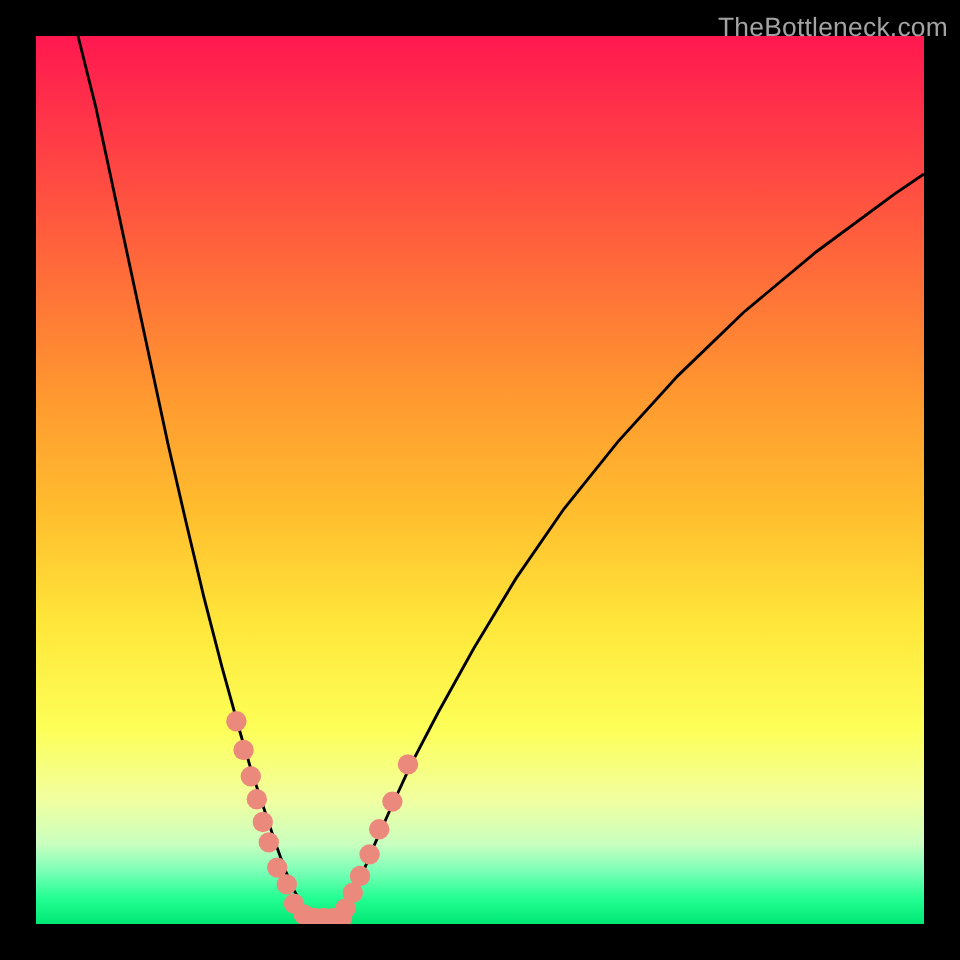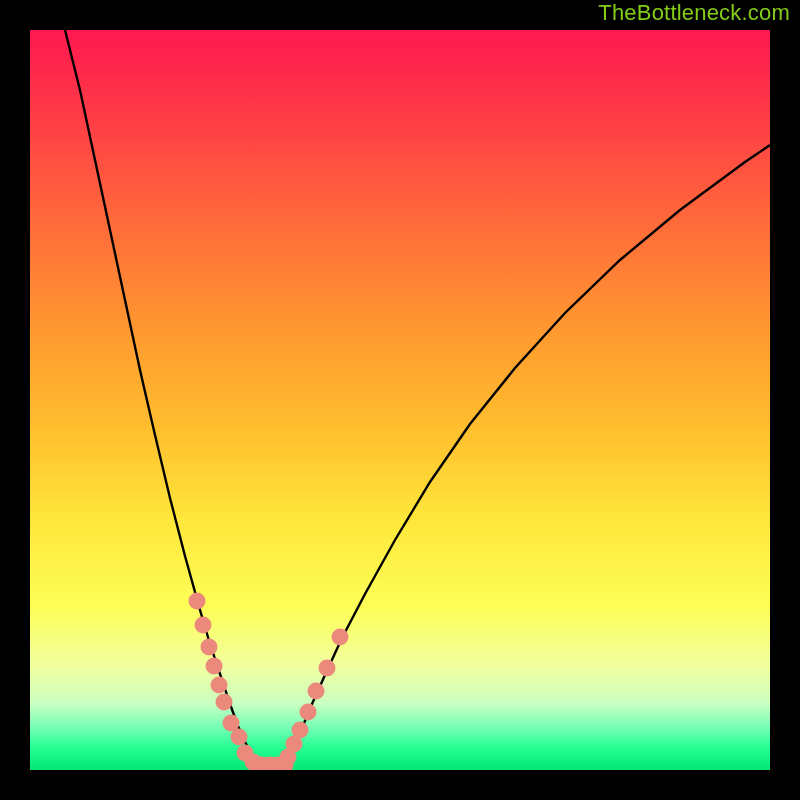--- a/index.html
+++ b/index.html
@@ -42,23 +42,23 @@
   }
   svg.curves {
     position: absolute;
     left: 0;
     top: 0;
     width: 740px;
     height: 740px;
   }
   .watermark {
     position: absolute;
-    top: 0;
+    top: 10px;
     right: 10px;
-    color: #84cc16;
+    color: #a3a3a3;
     font-size: 22px;
     letter-spacing: 0.2px;
     font-weight: 500;
   }
 </style>
 </head>
 <body>
 
 <div class="frame">
   <div class="plot-area">

